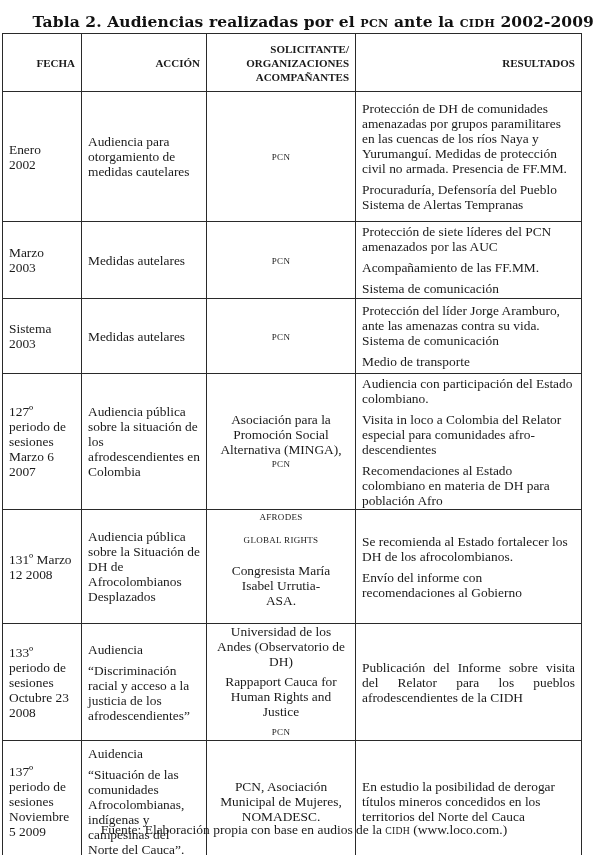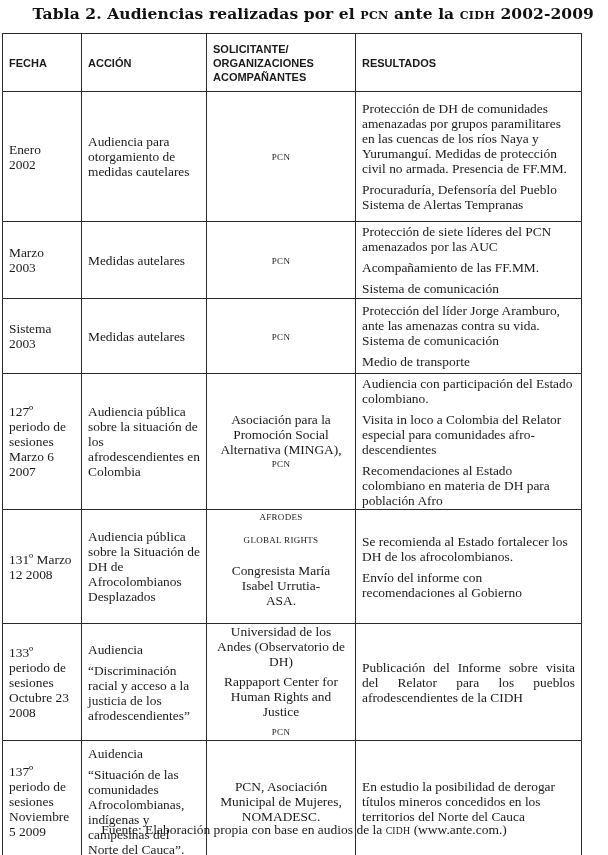--- a/index.html
+++ b/index.html
@@ -2,38 +2,38 @@
 <html><head>
 <meta charset="utf-8">
 <style>
   html, body { margin: 0; padding: 0; background: #ffffff; }
   body {
     width: 608px; height: 855px; position: relative; overflow: hidden;
     font-family: "DejaVu Serif", "Liberation Serif", serif;
     color: #1a1a1a;
   }
   .title {
-    position: absolute; left: 0; top: 4px; width: 608px;
+    position: absolute; left: 0; top: 12px; width: 608px;
     text-align: right; padding-right: 14px; box-sizing: border-box;
     font-family: "DejaVu Serif", serif; font-weight: bold;
     font-size: 15.5px; letter-spacing: 0.1px; color: #111;
   }
   .sc { font-size: 0.72em; letter-spacing: 0.2px; text-transform: uppercase; }
   table {
     position: absolute; left: 2px; top: 33px; width: 579px;
     border-collapse: collapse; table-layout: fixed;
   }
   td, th {
     border: 1.5px solid #2a2a2a; vertical-align: middle;
     font-family: Liberation Serif, serif;
     font-size: 13.4px; line-height: 15px; padding: 0 6px; color: #1a1a1a;
   }
   th {
-    font-family: Liberation Sans, sans-serif; font-weight: bold; font-size: 11px;
-    line-height: 14px; text-align: left; height: 57px;
+    font-family: Liberation Serif, serif; font-weight: bold; font-size: 11px;
+    line-height: 14px; text-align: right; height: 57px;
   }
   col.c1 { width: 79px; } col.c2 { width: 125px; } col.c3 { width: 149px; } col.c4 { width: 226px; }
   td.center { text-align: center; }
   td p { margin: 0 0 6px 0; }
   td p:last-child { margin-bottom: 0; }
   .small { font-size: 9px; letter-spacing: 0.3px; }
   .justify { text-align: justify; }
   .footer {
     position: absolute; left: 0; top: 822px; width: 608px; text-align: center;
     font-family: "Liberation Serif", "DejaVu Serif", serif; font-size: 13.5px; color: #1a1a1a;
@@ -149,21 +149,21 @@
         <div>sesiones</div>
         <div>Octubre 23</div>
         <div>2008</div>
       </td>
       <td>
         <p>Audiencia</p>
         <p>“Discriminación racial y acceso a la justicia de los afrodescendientes”</p>
       </td>
       <td class="center">
         <p style="margin:0 0 5px 0">Universidad de los Andes (Observatorio de DH)</p>
-        <p style="margin:0 0 6px 0">Rappaport Center for Human Rights and Justice</p>
+        <p style="margin:0 0 6px 0">Rappaport Cauca for Human Rights and Justice</p>
         <p class="small" style="margin:0">PCN</p>
       </td>
       <td class="justify">
         <p>Publicación del Informe sobre visita del Relator para los pueblos afrodescendientes de la CIDH</p>
       </td>
     </tr>
 
     <tr style="height:121px">
       <td>
         <div>137º</div>
@@ -177,13 +177,13 @@
         <p>“Situación de las comunidades Afrocolombianas, indígenas y campesinas del Norte del  Cauca”.</p>
       </td>
       <td class="center">PCN, Asociación Municipal de Mujeres, NOMADESC.</td>
       <td>
         <p>En estudio la posibilidad de derogar títulos mineros concedidos en los territorios del Norte del Cauca</p>
       </td>
     </tr>
   </tbody>
 </table>
 
-<div class="footer"><span>Fuente: Elaboración propia con base en audios de la </span><span class="sc">cidh</span><span> (www.ante.com.)</span></div>
+<div class="footer"><span>Fuente: Elaboración propia con base en audios de la </span><span class="sc">cidh</span><span> (www.loco.com.)</span></div>
 
 </body></html>

